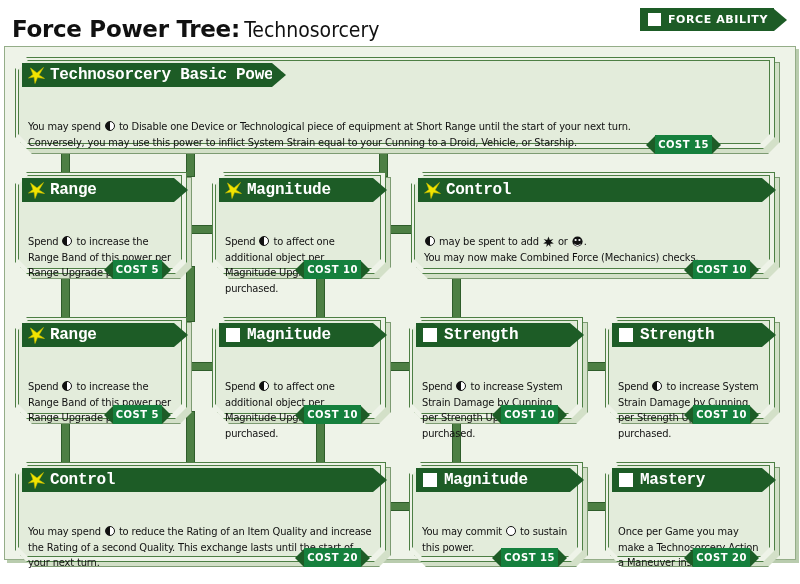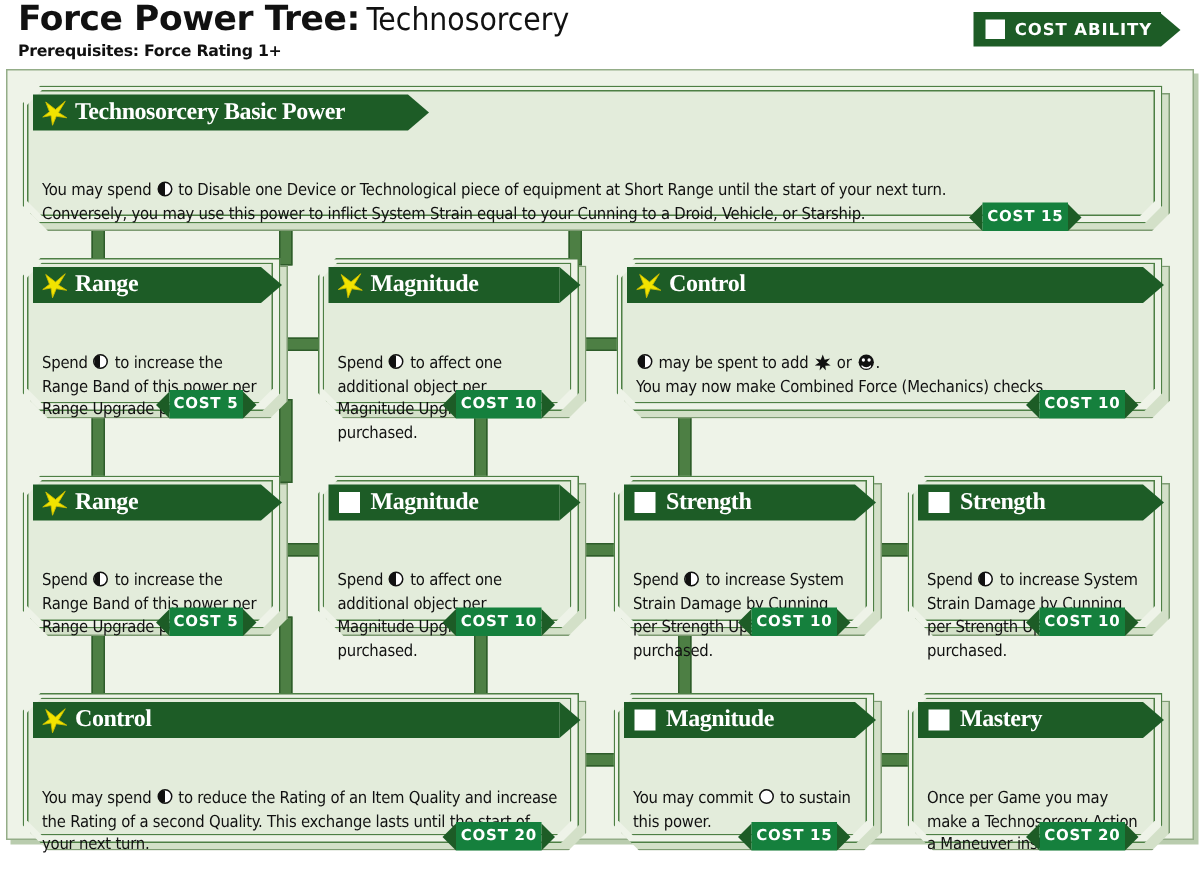--- a/index.html
+++ b/index.html
@@ -16,21 +16,21 @@
   }
 
   
   #header {
     position: absolute;
     left: 0; top: 0;
     width: 800px; height: 46px;
   }
   #title-block {
     position: absolute;
-    left: 12px; top: 2px;
+    left: 12px; top: 18px; text-align: center;
   }
   .title-line {
     white-space: nowrap;
     line-height: 1;
   }
   .title-main {
     font-size: 23px;
     font-weight: bold;
     color: #111111;
     letter-spacing: -0.3px;
@@ -163,21 +163,21 @@
   .node-header-point {
     width: 0; height: 0;
     border-top: 12px solid transparent;
     border-bottom: 12px solid transparent;
     border-left: 14px solid #1d5c26;
   }
   .node-title {
     color: #ffffff;
     font-size: 16px;
     font-weight: bold;
-    font-family: Liberation Serif, serif;
+    font-family: Liberation Mono, monospace;
     letter-spacing: -0.3px;
     white-space: nowrap;
     line-height: 1;
   }
 
   .icon-box {
     width: 19px; height: 19px;
     margin-right: 4px;
     flex: 0 0 auto;
     display: block;
@@ -272,21 +272,21 @@
     <div class="title-line">
       <span class="title-main">Force Power Tree:</span>
       <span class="title-sub-name">Technosorcery</span>
     </div>
     <div class="prereq">Prerequisites: Force Rating  1+</div>
   </div>
 
   <div id="legend">
     <div class="legend-body">
       <div class="legend-square"></div>
-      <span class="legend-label">COST ABILITY</span>
+      <span class="legend-label">FORCE ABILITY</span>
     </div>
     <div class="legend-point"></div>
   </div>
 </div>
 
 <div id="frame">
 
 <div class="conn-v" style="left: 56px; top: 94px; height: 36px;"></div>
     <div class="conn-v" style="left: 181px; top: 94px; height: 36px;"></div>
     <div class="conn-v" style="left: 374px; top: 94px; height: 36px;"></div>

